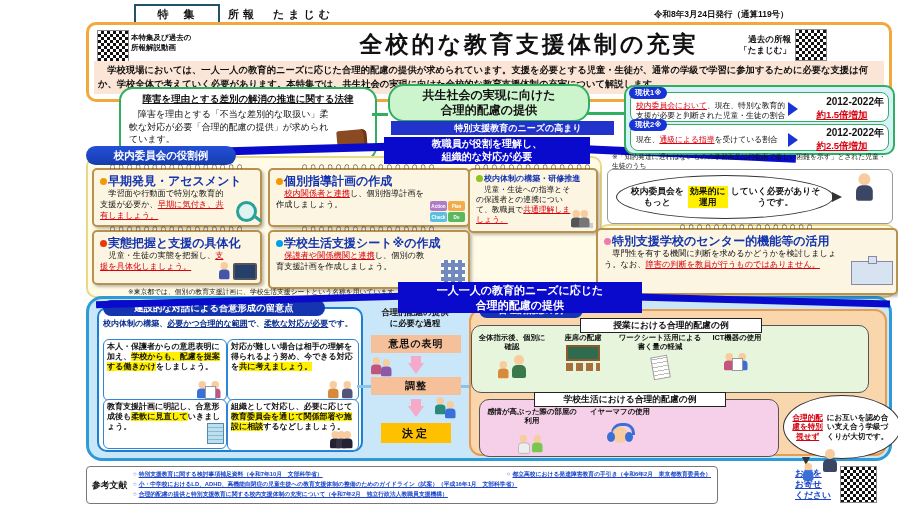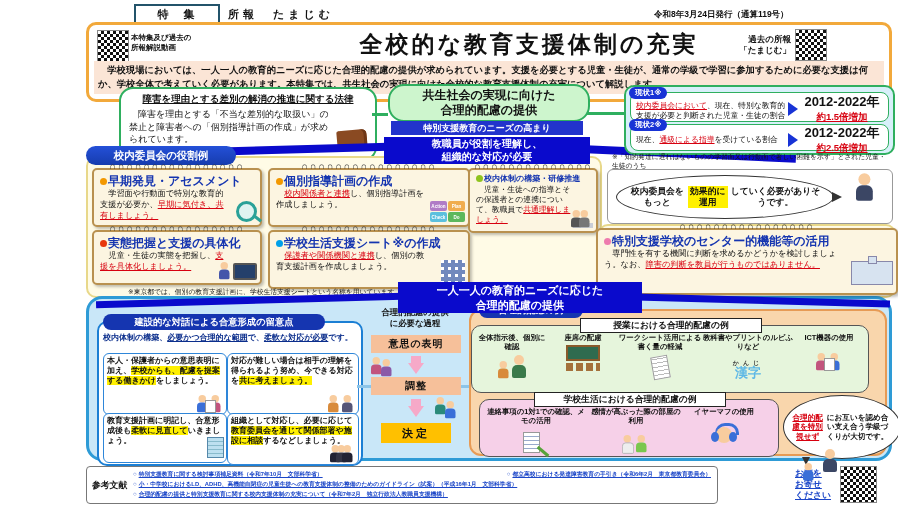--- a/index.html
+++ b/index.html
@@ -27,34 +27,34 @@
   
   .law-box{left:119px;top:87px;width:254px;height:70px;border:2.5px solid #2FAF5F;border-radius:14px;background:#fff;}
   .law-title{left:0;top:4px;width:100%;text-align:center;font-size:9.5px;font-weight:bold;text-decoration:underline;}
   .law-body{left:8px;top:19px;width:200px;font-size:9px;line-height:1.4;}
   .book{right:8px;bottom:9px;width:30px;height:20px;background:#8A4A22;border-radius:2px 5px 5px 2px;
         box-shadow:inset -3px 0 0 #6E3717,inset 0 -3px 0 #F3E8D8;transform:rotate(-5deg);}
   .conn{background:#2FAF5F;height:3px;}
   .goal-box{left:388px;top:84px;width:198px;height:34px;background:#CDF5CD;border:2.5px solid #2FAF5F;border-radius:16px;
             display:flex;flex-direction:column;justify-content:center;text-align:center;font-size:12px;font-weight:bold;line-height:1.25;}
   .banner1{left:391px;top:121px;width:192px;height:14px;background:#2233CC;color:#fff;font-size:9px;font-weight:bold;
-           text-align:center;line-height:14px;}
+           text-align:center;line-height:14px;padding-left:31px;}
   .banner2{left:384px;top:137px;width:206px;height:26px;background:#0A0ACC;color:#fff;font-size:10px;font-weight:bold;
            text-align:center;line-height:1.28;padding-top:1px;z-index:2;}
   .arm{background:#0A0ACC;height:8px;z-index:1;}
 
   
   .status-panel{left:624px;top:85px;width:267px;height:66px;background:#D8F0FA;border:2.5px solid #2FAF5F;border-radius:10px;z-index:2;}
   .st-row{position:absolute;left:4px;right:4px;background:#fff;border:1.5px solid #2FAF5F;border-radius:8px;display:flex;align-items:center;}
   .st-badge{position:absolute;left:-2px;top:-6px;background:#1833D6;color:#fff;font-size:7.5px;font-weight:bold;
             padding:1px 6px;border-radius:8px;}
   .st-text{margin:7px 0 0 5px;width:150px;font-size:7.8px;font-weight:normal;line-height:1.25;}
   .tri{width:0;height:0;border-top:7px solid transparent;border-bottom:7px solid transparent;border-left:10px solid #1833D6;margin:4px 2px 0 2px;}
   .st-right{width:84px;text-align:center;margin-top:3px;}
-  .st-period{font-size:13px;font-weight:bold;}
+  .st-period{font-size:10px;font-weight:bold;text-align:right;}
   .st-result{font-size:9.5px;font-weight:bold;color:#D7000F;text-decoration:underline;}
   .status-footnote{left:612px;top:153px;width:280px;font-size:6.8px;line-height:1.3;z-index:2;}
 
   
   .bubble-box{left:607px;top:169px;width:284px;height:53px;background:#fff;border:1px solid #999;border-radius:6px;z-index:3;}
   .bubble{position:absolute;background:#fff;border:1.5px solid #333;border-radius:50%;display:flex;align-items:center;
           justify-content:center;text-align:center;font-weight:bold;}
   .bubble1{left:8px;top:5px;width:196px;height:42px;font-size:8.8px;padding:0 10px;line-height:1.3;}
   .bubble1:after{content:"";position:absolute;right:-9px;top:16px;width:0;height:0;
                  border-top:5px solid transparent;border-bottom:5px solid transparent;border-left:10px solid #333;}
@@ -80,21 +80,21 @@
   .blt{display:inline-block;width:7px;height:7px;border-radius:50%;margin-right:1px;vertical-align:middle;}
   .card-body{font-size:8.2px;line-height:1.32;margin-top:1px;}
   .card-icn{position:absolute;right:3px;bottom:3px;}
   .roles-note{left:128px;top:287px;font-size:6.8px;z-index:4;}
 
   .needs-banner{left:398px;top:282px;width:244px;height:30px;background:#0A0ACC;color:#fff;text-align:center;
                 font-size:11px;font-weight:bold;line-height:1.32;z-index:5;padding-top:1px;}
 
   
   .bottom-panel{left:86px;top:296px;width:800px;height:159px;background:#C9E7F8;border:3px solid #2E9BD6;border-radius:16px;z-index:3;}
-  .dialog-panel{left:8px;top:22px;width:262px;height:141px;background:#fff;border:2.5px solid #1B7FD4;border-radius:10px;}
+  .dialog-panel{left:8px;top:8px;width:262px;height:141px;background:#fff;border:2.5px solid #1B7FD4;border-radius:10px;}
   .pill{background:#1535B0;color:#fff;font-weight:bold;text-align:center;border-radius:9px;}
   .dlg-pill{left:4px;top:-9px;width:222px;height:16px;font-size:9.3px;line-height:16px;}
   .dlg-sub{left:4px;top:10px;width:254px;font-size:8px;font-weight:bold;color:#0B2E8C;line-height:1.25;}
   .dlg-box{position:absolute;border:1.5px solid #2E86D9;border-radius:6px;font-size:8px;font-weight:bold;
            line-height:1.28;padding:2px 3px;background:#fff;}
   .dlg-icn{position:absolute;right:2px;bottom:1px;white-space:nowrap;}
 
   .flow-label{left:276px;top:8px;width:100px;font-size:8.4px;font-weight:bold;text-align:center;line-height:1.25;}
   .step{position:absolute;background:#F6C09A;font-weight:bold;text-align:center;}
   .step1,.step2{left:282px;width:90px;height:18px;font-size:10px;line-height:18px;letter-spacing:1px;}
@@ -180,21 +180,21 @@
     <div class="abs qr qr2"></div>
     <div class="abs qr2cap">
       <div>過去の所報</div>
       <div>「たまじむ」</div>
     </div>
     <div class="abs intro">　学校現場においては、一人一人の教育的ニーズに応じた合理的配慮の提供が求められています。支援を必要とする児童・生徒が、通常の学級で学習に参加するために必要な支援は何か、学校全体で考えていく必要があります。本特集では、共生社会の実現に向けた全校的な教育支援体制の充実について解説します。</div>
   </div>
 
   <div class="abs law-box">
     <div class="abs law-title">障害を理由とする差別の解消の推進に関する法律</div>
-    <div class="abs law-body">　障害を理由とする「不当な差別的な取扱い」の禁止と障害者への「個別指導計画の作成」が求められています。</div>
+    <div class="abs law-body">　障害を理由とする「不当な差別的な取扱い」柔軟な対応が必要「合理的配慮の提供」が求められています。</div>
     <div class="abs book"></div>
   </div>
 
   <div class="abs conn" style="left:372px;top:113px;width:16px;"></div>
   <div class="abs conn" style="left:586px;top:112px;width:38px;"></div>
 
   <div class="abs goal-box">
     <div>共生社会の実現に向けた</div>
     <div>合理的配慮の提供</div>
   </div>
@@ -374,53 +374,40 @@
                 <div class="board"></div>
                 <div class="desks"></div>
               </div>
           </div>
           <div class="ex-item" style="width:84px;">
             <div>ワークシート活用による書く量の軽減</div>
             <div class="ex-icn">
                 <div class="sheet"></div>
               </div>
           </div>
-          <div class="ex-item" style="width:92px;">
-            <div>教科書やプリントのルビふりなど</div>
-            <div class="ex-icn">
-              <div class="kanji"><span class="rb">かんじ</span><span>漢字</span></div>
-            </div>
-          </div>
           <div class="ex-item" style="width:70px;">
             <div>ICT機器の使用</div>
             <div class="ex-icn">
                 <span class="person p-sm" style="--c:#C2547E;">
                   <i></i>
                   <b></b>
                 </span>
                 <span class="paper"></span>
                 <span class="person p-sm" style="--c:#3A6FD8;">
                   <i></i>
                   <b></b>
                 </span>
               </div>
           </div>
         </div>
       </div>
 
       <div class="ex-box life-box">
         <div class="ex-head" style="left:54px;width:190px;">学校生活における合理的配慮の例</div>
         <div class="ex-items">
-          <div class="ex-item" style="width:104px;">
-            <div>連絡事項の1対1での確認、メモの活用</div>
-            <div class="ex-icn">
-                <span class="memo"></span>
-                <span class="pencil"></span>
-              </div>
-          </div>
           <div class="ex-item" style="width:96px;">
             <div>感情が高ぶった際の部屋の利用</div>
             <div class="ex-icn">
                 <span class="person p-sm" style="--c:#FFF;border:none;">
                   <i></i>
                   <b style="background:#EEE;border:1px solid #AAA;"></b>
                 </span>
                 <span class="person p-sm" style="--c:#7AC74F;">
                   <i></i>
                   <b></b>

